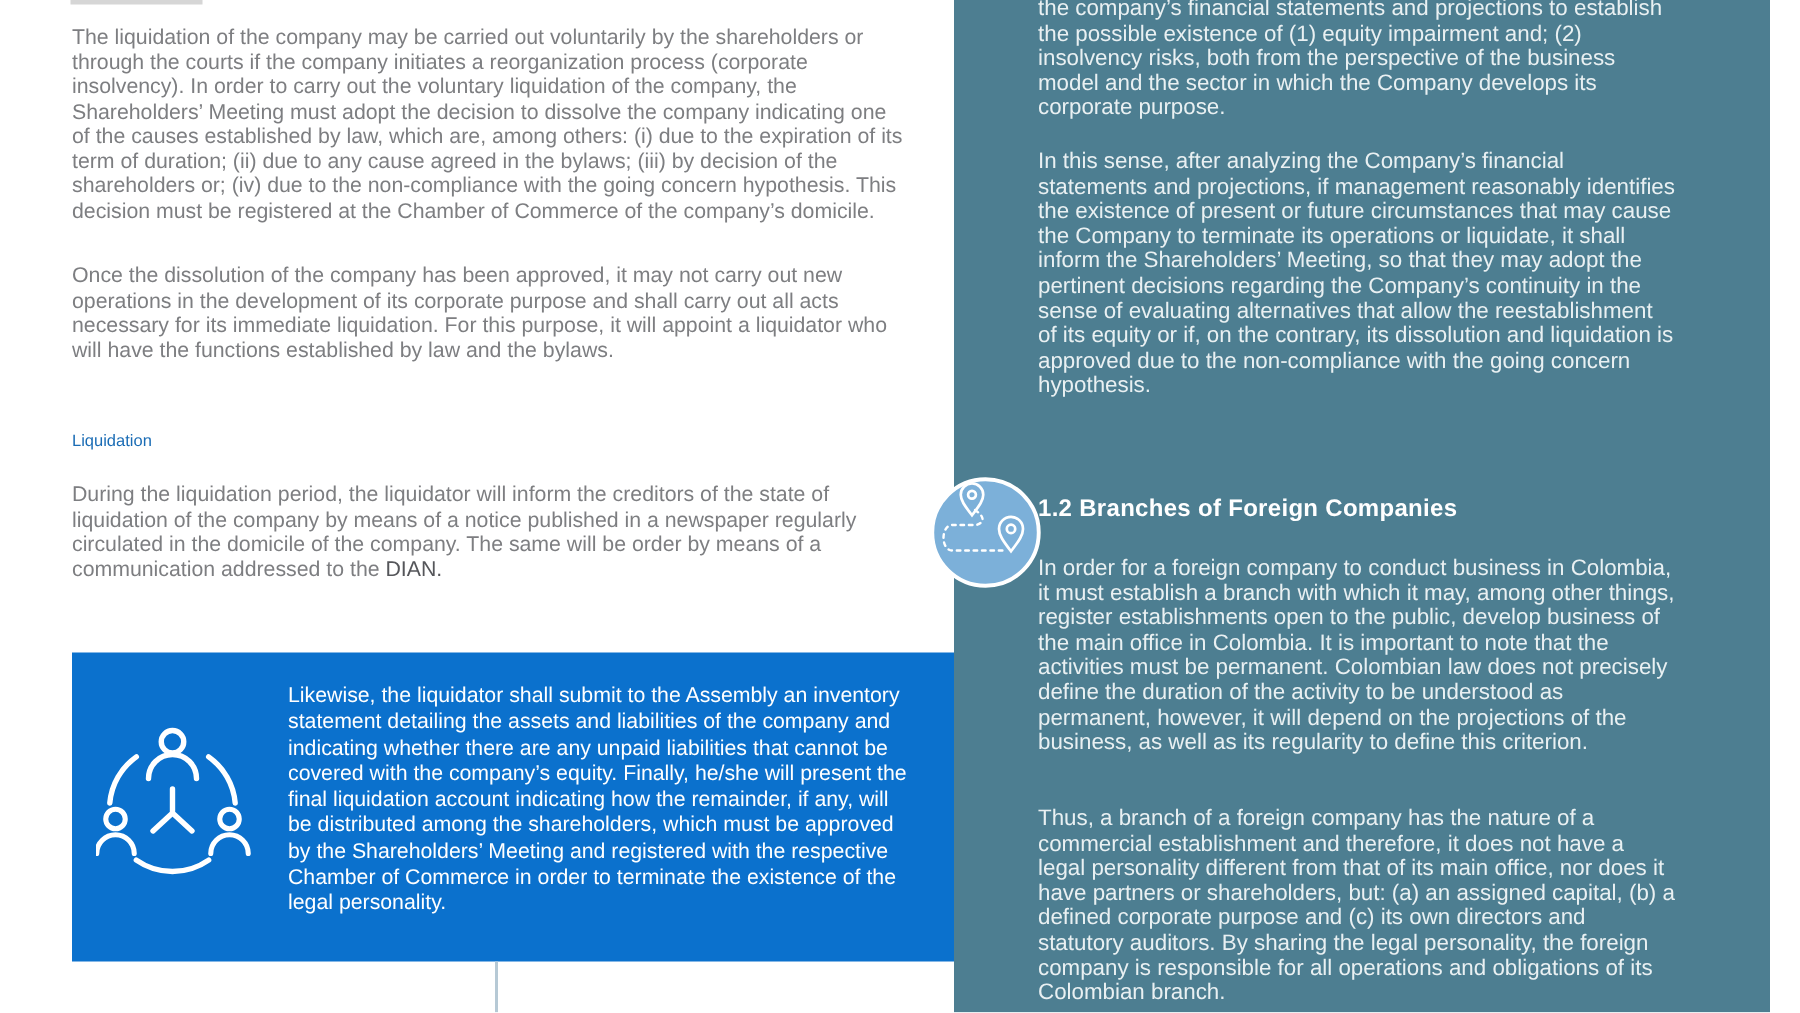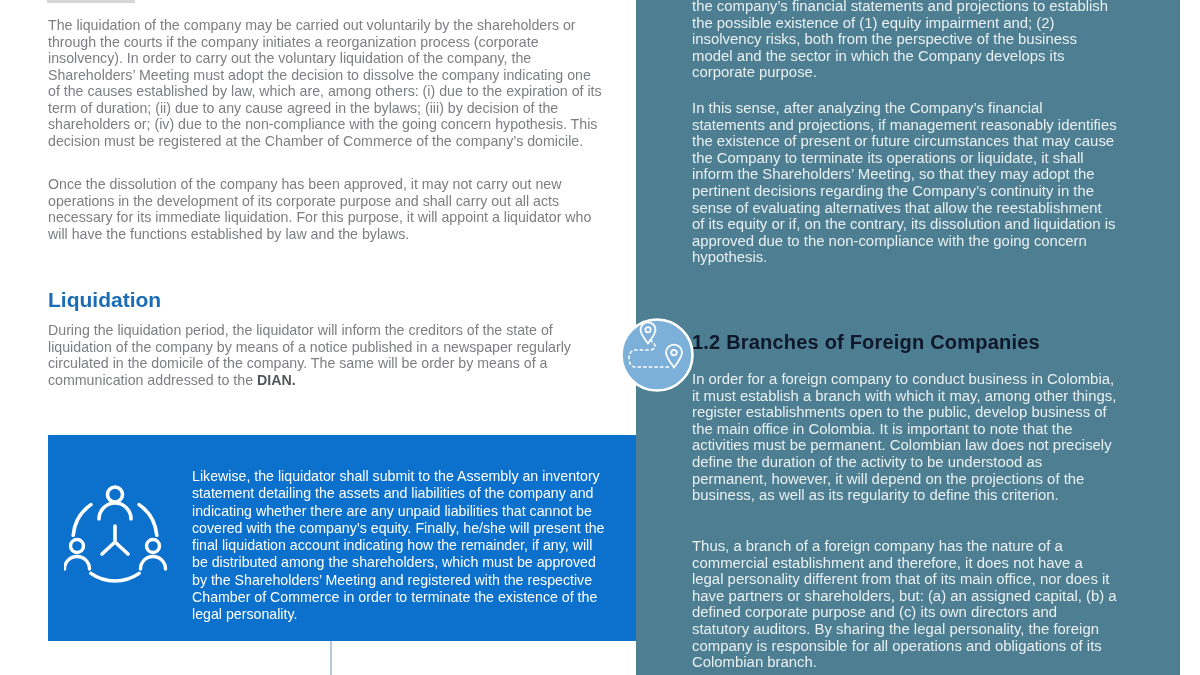--- a/index.html
+++ b/index.html
@@ -17,39 +17,39 @@
   html,body{width:1200px;height:675px;background:#fff;}
   body{font-family:"Liberation Sans", sans-serif;}
   .page{position:relative;width:1200px;height:675px;background:#ffffff;overflow:hidden;}
 
   
   .top-strip{position:absolute;left:47px;top:0;width:88px;height:3px;background:var(--strip-gray);}
   .lpara{position:absolute;left:48px;width:556px;font-size:14.2px;line-height:16.5px;color:var(--body-gray);}
   .lpara.p1{top:17px;}
   .lpara.p2{top:176px;}
   .lpara.p3{top:322px;}
-  .lheading{position:absolute;left:48px;top:288px;font-size:21px;font-weight:bold;color:var(--heading-blue);}
-  .lpara b{font-weight:bold;color:var(--bold-dark);}
+  .lheading{position:absolute;left:48px;top:288px;font-size:11px;font-weight:normal;color:var(--heading-blue);}
+  .lpara b{font-weight:normal;color:var(--bold-dark);}
 
   
   .callout{position:absolute;left:48px;top:435px;width:589px;height:206px;background:var(--callout-blue);}
-  .callout-text{position:absolute;left:144px;top:21px;width:420px;font-size:14.2px;line-height:17.3px;color:#ffffff;margin-top:12px;}
+  .callout-text{position:absolute;left:144px;top:21px;width:420px;font-size:14.2px;line-height:17.3px;color:#ffffff;}
   .callout-icon{position:absolute;left:16px;top:46px;}
 
   
   .divider{position:absolute;left:330px;top:641px;width:2px;height:34px;background:var(--divider-blue);}
 
   
   .panel{position:absolute;left:636px;top:0;width:544px;height:675px;background:var(--teal-panel);}
   .rpara{position:absolute;left:56px;width:426px;font-size:14.9px;line-height:16.6px;color:var(--panel-text);}
   .rpara.pA{top:-2px;}
   .rpara.pB{top:100px;}
   .rpara.pC{top:371px;}
   .rpara.pD{top:538px;}
-  .rheading{position:absolute;left:56px;top:331px;font-size:20px;font-weight:bold;color:#0f172a;letter-spacing:0.2px;text-align:center;}
+  .rheading{position:absolute;left:56px;top:331px;font-size:16px;font-weight:bold;color:#ffffff;letter-spacing:0.2px;text-align:center;}
 
   
   .badge{position:absolute;left:618px;top:316px;width:78px;height:78px;}
 </style>
 </head>
 <body>
 
 <div class="page">
 
   <div class="top-strip"></div>

